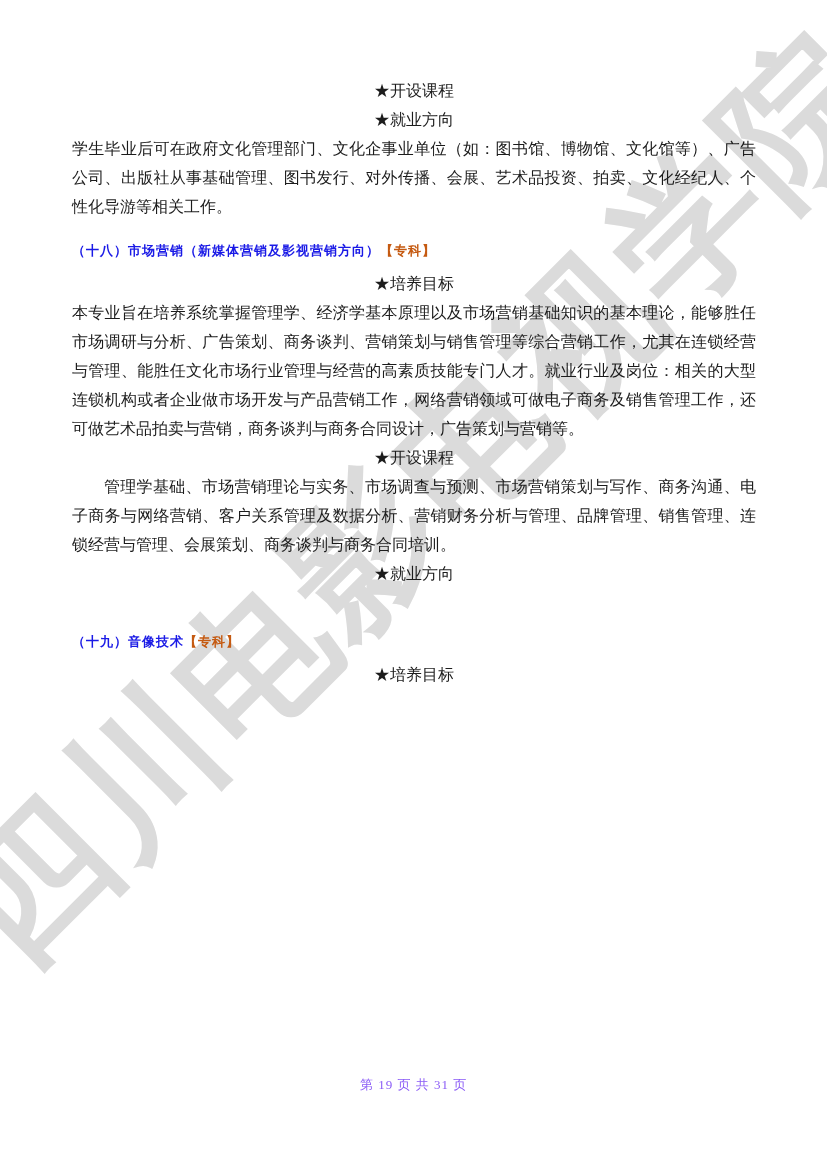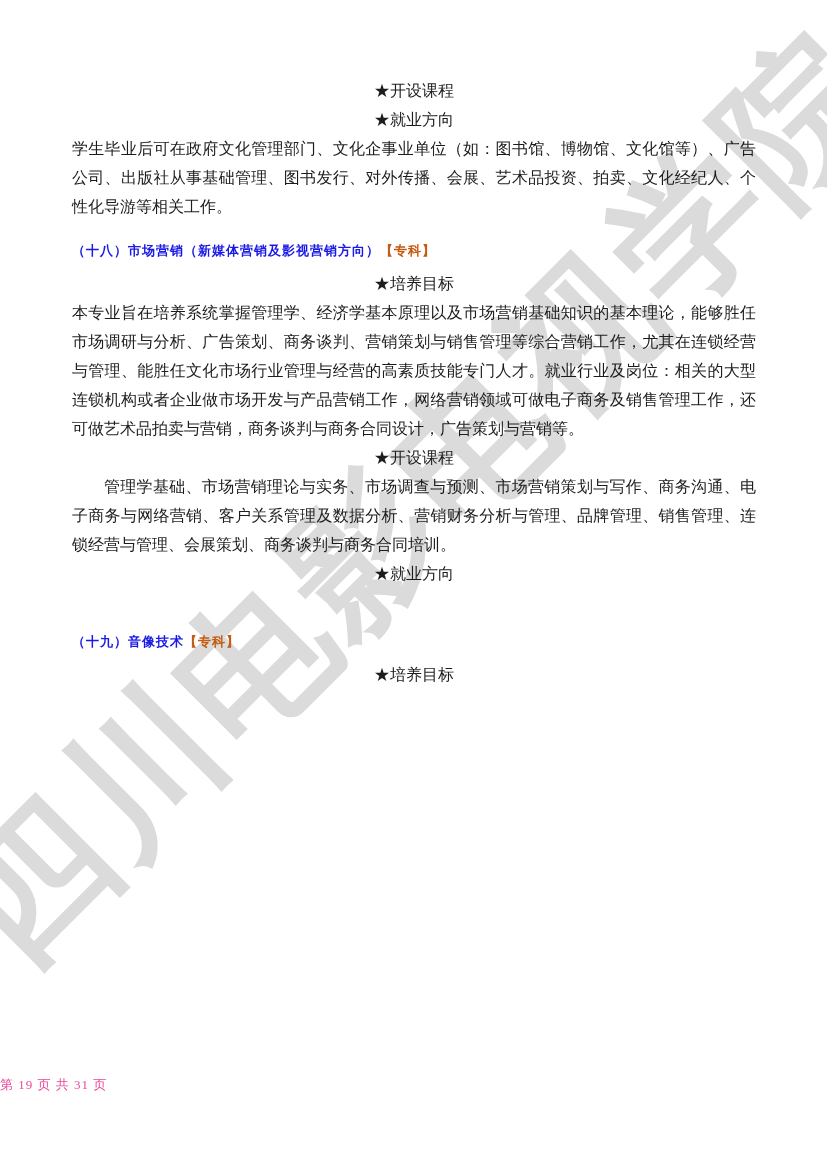--- a/index.html
+++ b/index.html
@@ -54,23 +54,24 @@
     letter-spacing: 1px;
   }
   .heading .tag { color: #c55a11; }
   .heading--spaced { margin-top: 42px; }
   .footer {
     position: absolute;
     left: 0;
     right: 0;
     top: 1076px;
     z-index: 1;
+    text-align: center;
     font-family: "Liberation Serif", "DejaVu Serif", serif;
     font-size: 13px;
-    color: #ec4899;
+    color: #8b5cf6;
     letter-spacing: 1px;
   }
 </style>
 </head>
 <body>
 
 <div class="page">
 
   <div class="watermark">四川电影电视学院</div>
 

